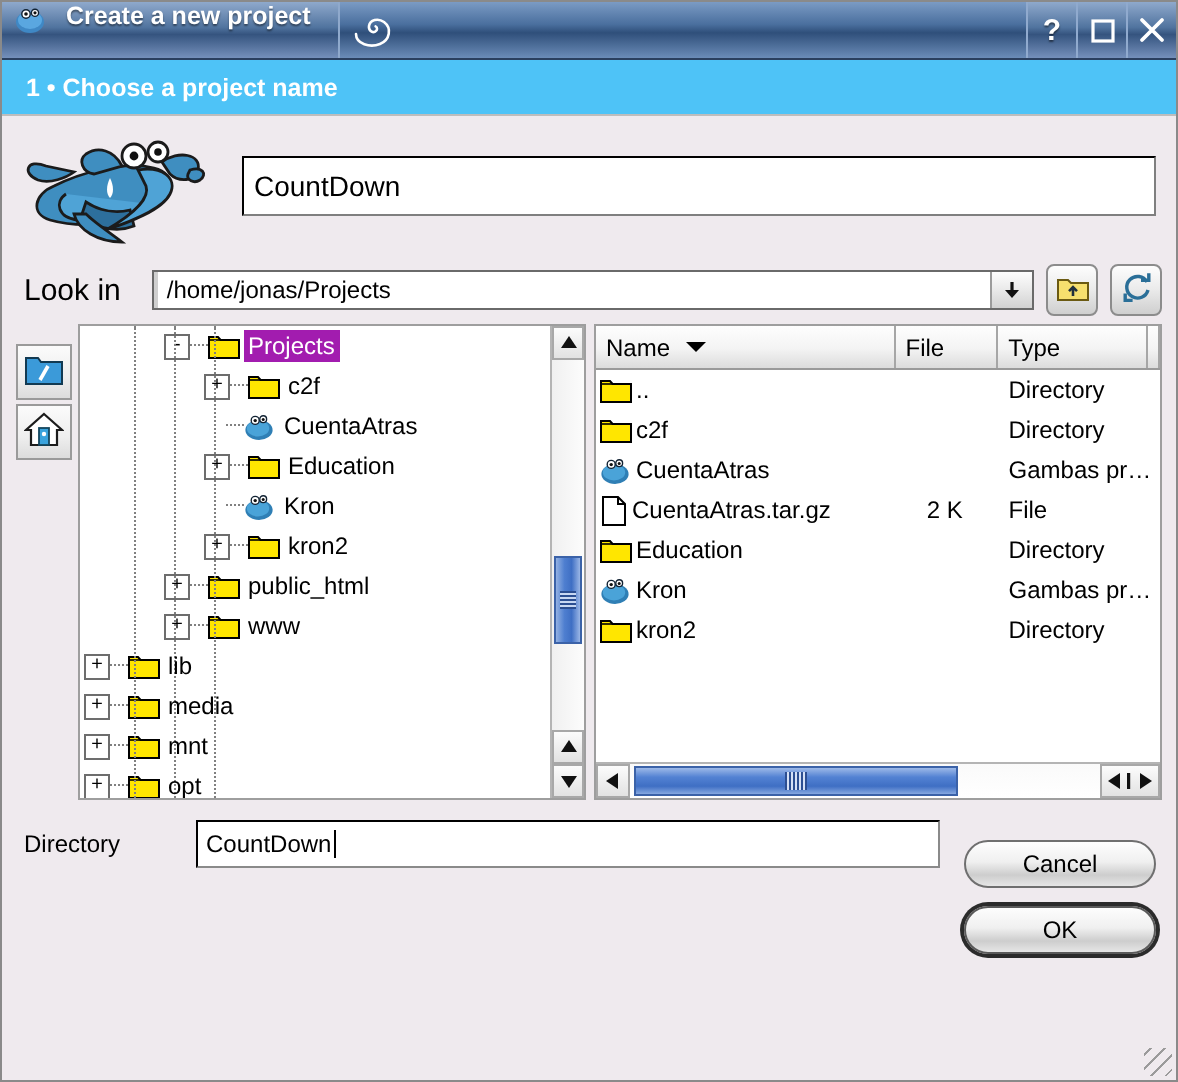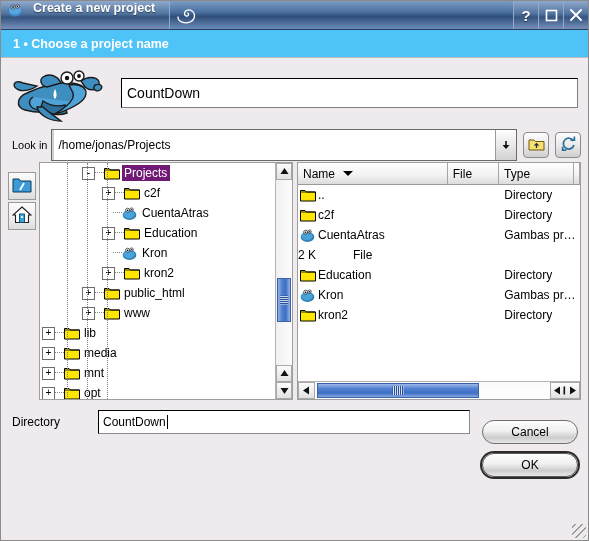--- a/index.html
+++ b/index.html
@@ -123,27 +123,27 @@
 
   
   .lookin-row {
     height: 34px;
     display: flex;
     align-items: center;
     padding: 0 7px 0 11px;
     box-sizing: border-box;
   }
   .lookin-label {
-    font-size: 11px;
-    margin-right: 4px;
+    font-size: 15px;
+    margin-right: 16px;
     white-space: nowrap;
   }
   .combo {
     flex: 1;
-    height: 32px;
+    height: 20px;
     display: flex;
     align-items: stretch;
     border: 1px solid #6a6a6a;
     background: #ffffff;
     box-sizing: border-box;
     box-shadow: inset 1px 1px 0 #d9d9d9;
   }
   .combo-text {
     flex: 1;
     display: flex;
@@ -226,21 +226,21 @@
     font-size: 12px;
   }
   .trow {
     height: 20px;
     display: flex;
     align-items: center;
     white-space: nowrap;
     position: relative;
   }
   .trow.sel .tlabel {
-    background: #701a75;
+    background: #a21caf;
     color: #ffffff;
   }
   .trow.sel { background: transparent; }
   .expander {
     width: 11px;
     height: 11px;
     border: 1px solid #6d6d6d;
     background: #ffffff;
     display: inline-flex;
     align-items: center;
@@ -355,21 +355,21 @@
   }
   .frow {
     height: 20px;
     display: flex;
     align-items: center;
     font-size: 12px;
     white-space: nowrap;
     cursor: default;
   }
   .fc-name { width: 152px; display:flex; align-items:center; padding-left:2px; box-sizing:border-box; overflow:hidden;}
-  .fc-size { width: 52px; text-align: left; padding-right: 6px; box-sizing:border-box;}
+  .fc-size { width: 52px; text-align: center; padding-right: 6px; box-sizing:border-box;}
   .fc-type { width: 76px; padding-left: 3px; box-sizing:border-box; overflow:hidden;}
   .fc-date { flex: 1; padding-left: 3px; box-sizing:border-box; overflow:hidden;}
   .hscroll {
     height: 17px;
     flex: 0 0 auto;
     display: flex;
     align-items: stretch;
     border-top: 1px solid #b4b4b4;
     background: #f6f6f6;
   }
@@ -834,20 +834,29 @@
                   <circle cx="9.6" cy="3.7" r="0.75" fill="#111"></circle>
                 </svg>
               </span>
               <span>CuentaAtras</span>
             </div>
             <div class="fc-size"></div>
             <div class="fc-type">Gambas pr…</div>
             <div class="fc-date"></div>
           </div>
           <div class="frow">
+            <div class="fc-name">
+              <span class="ico">
+                <svg width="14" height="15" viewBox="0 0 14 15">
+                  <path d="M1.5 0.5 L9 0.5 L12.5 4 L12.5 14.5 L1.5 14.5 Z" fill="#ffffff" stroke="#000" stroke-width="1"></path>
+                  <path d="M9 0.5 L9 4 L12.5 4" fill="none" stroke="#000" stroke-width="1"></path>
+                </svg>
+              </span>
+              <span>CuentaAtras.tar.gz</span>
+            </div>
             <div class="fc-size">2 K</div>
             <div class="fc-type">File</div>
             <div class="fc-date"></div>
           </div>
           <div class="frow">
             <div class="fc-name">
               <span class="ico">
                 <svg width="16" height="14" viewBox="0 0 16 14">
                   <path d="M0.5 2.5 L5 2.5 L6.3 4 L15.5 4 L15.5 13 L0.5 13 Z" fill="#ffe600" stroke="#000" stroke-width="1"></path>
                   <path d="M0.5 4 L15.5 4" stroke="#000" stroke-width="0.8"></path>

